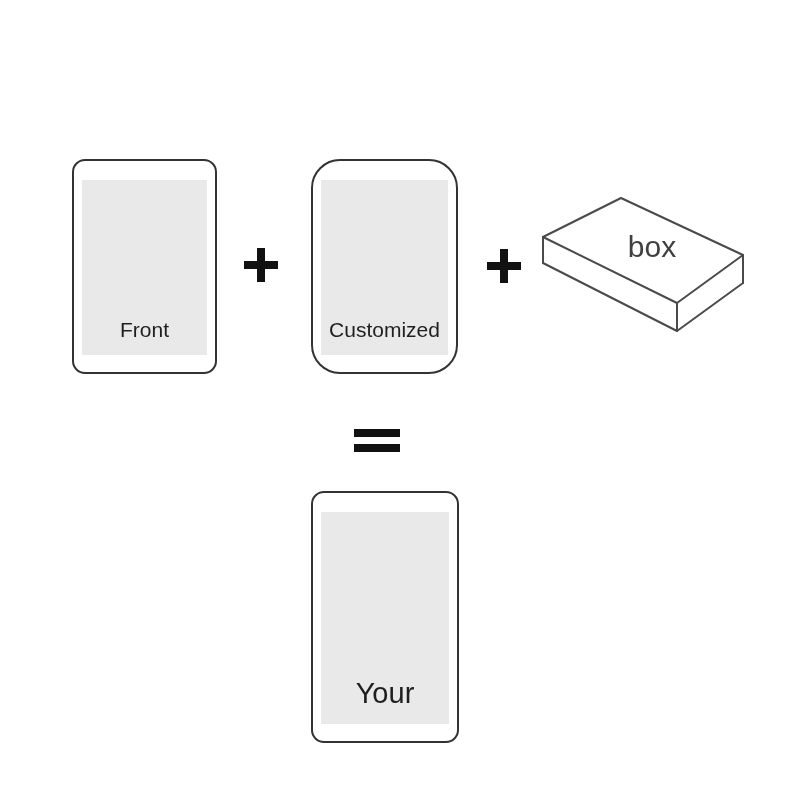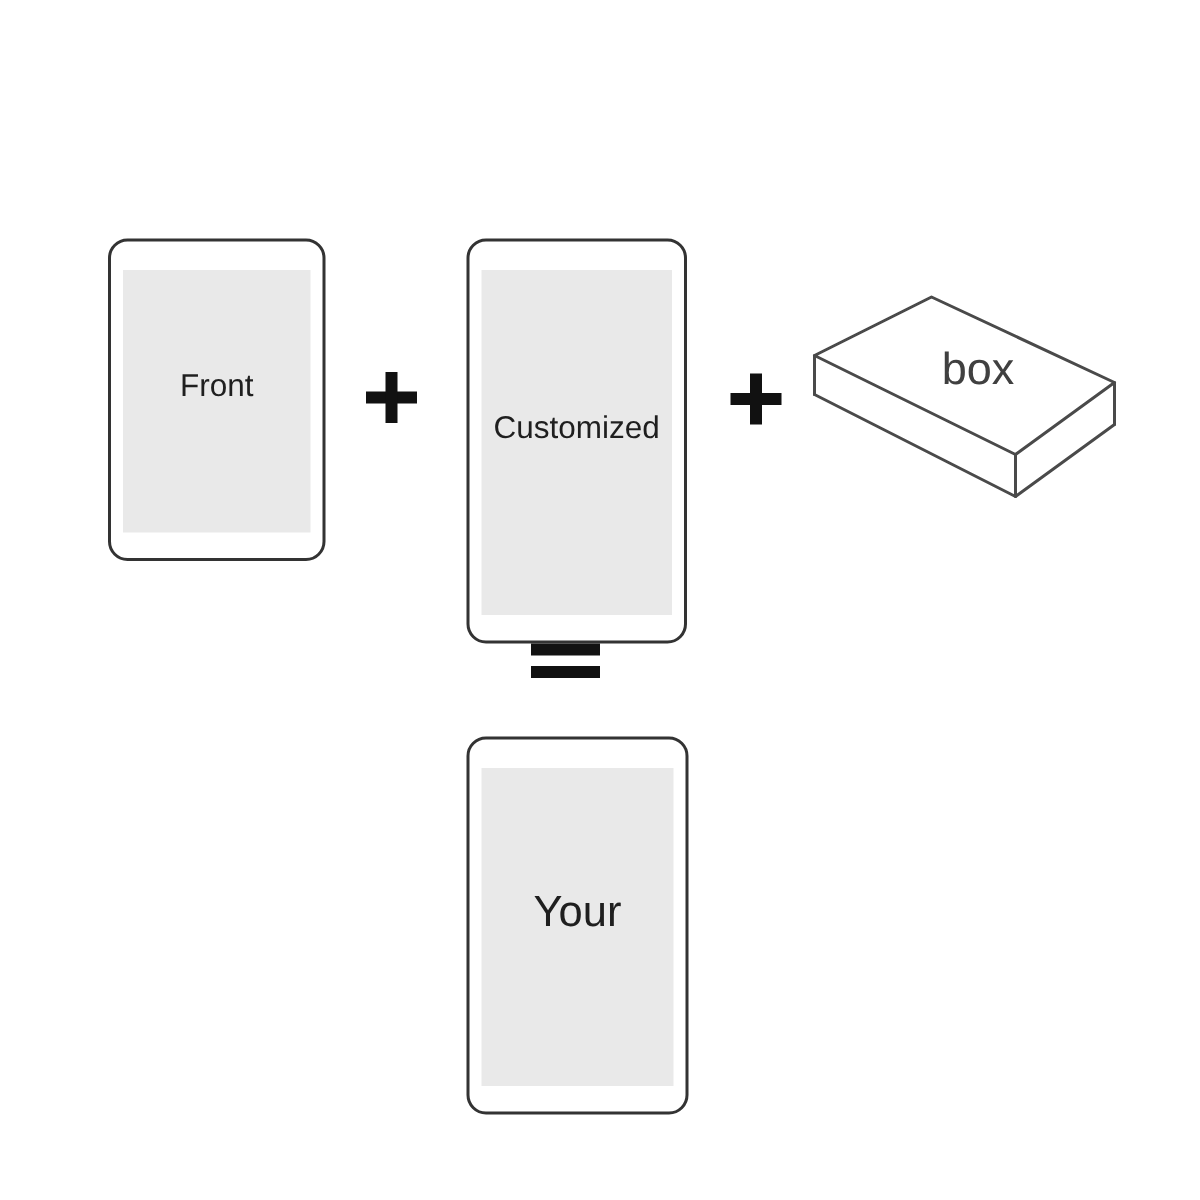--- a/index.html
+++ b/index.html
@@ -25,32 +25,32 @@
     box-sizing: border-box;
   }
   .card-fill {
     position: absolute;
     left: 8px;
     right: 8px;
     top: 19px;
     bottom: 17px;
     background: #e9e9e9;
     display: flex;
-    align-items: center;
+    align-items: flex-end;
     justify-content: center;
   }
   .card-text {
     text-align: center;
     color: #1f1f1f;
     transform: translateY(-10px);
   }
   .card-text span { display: block; }
 
   #card-front  { left: 72px;  top: 159px; width: 145px; height: 215px; }
-  #card-custom { left: 311px; top: 159px; width: 147px; height: 270px; }
+  #card-custom { left: 311px; top: 159px; width: 147px; height: 215px; border-radius: 29px; }
   #card-result { left: 311px; top: 491px; width: 148px; height: 252px; }
 
   #card-front  .card-text,
   #card-custom .card-text { font-size: 21px; line-height: 31px; }
   #card-result .card-text { font-size: 29px; line-height: 42px; }
 
   
   .plus { position: absolute; width: 34px; height: 34px; }
   .plus .bar-h {
     position: absolute; left: 0; top: 13px;

